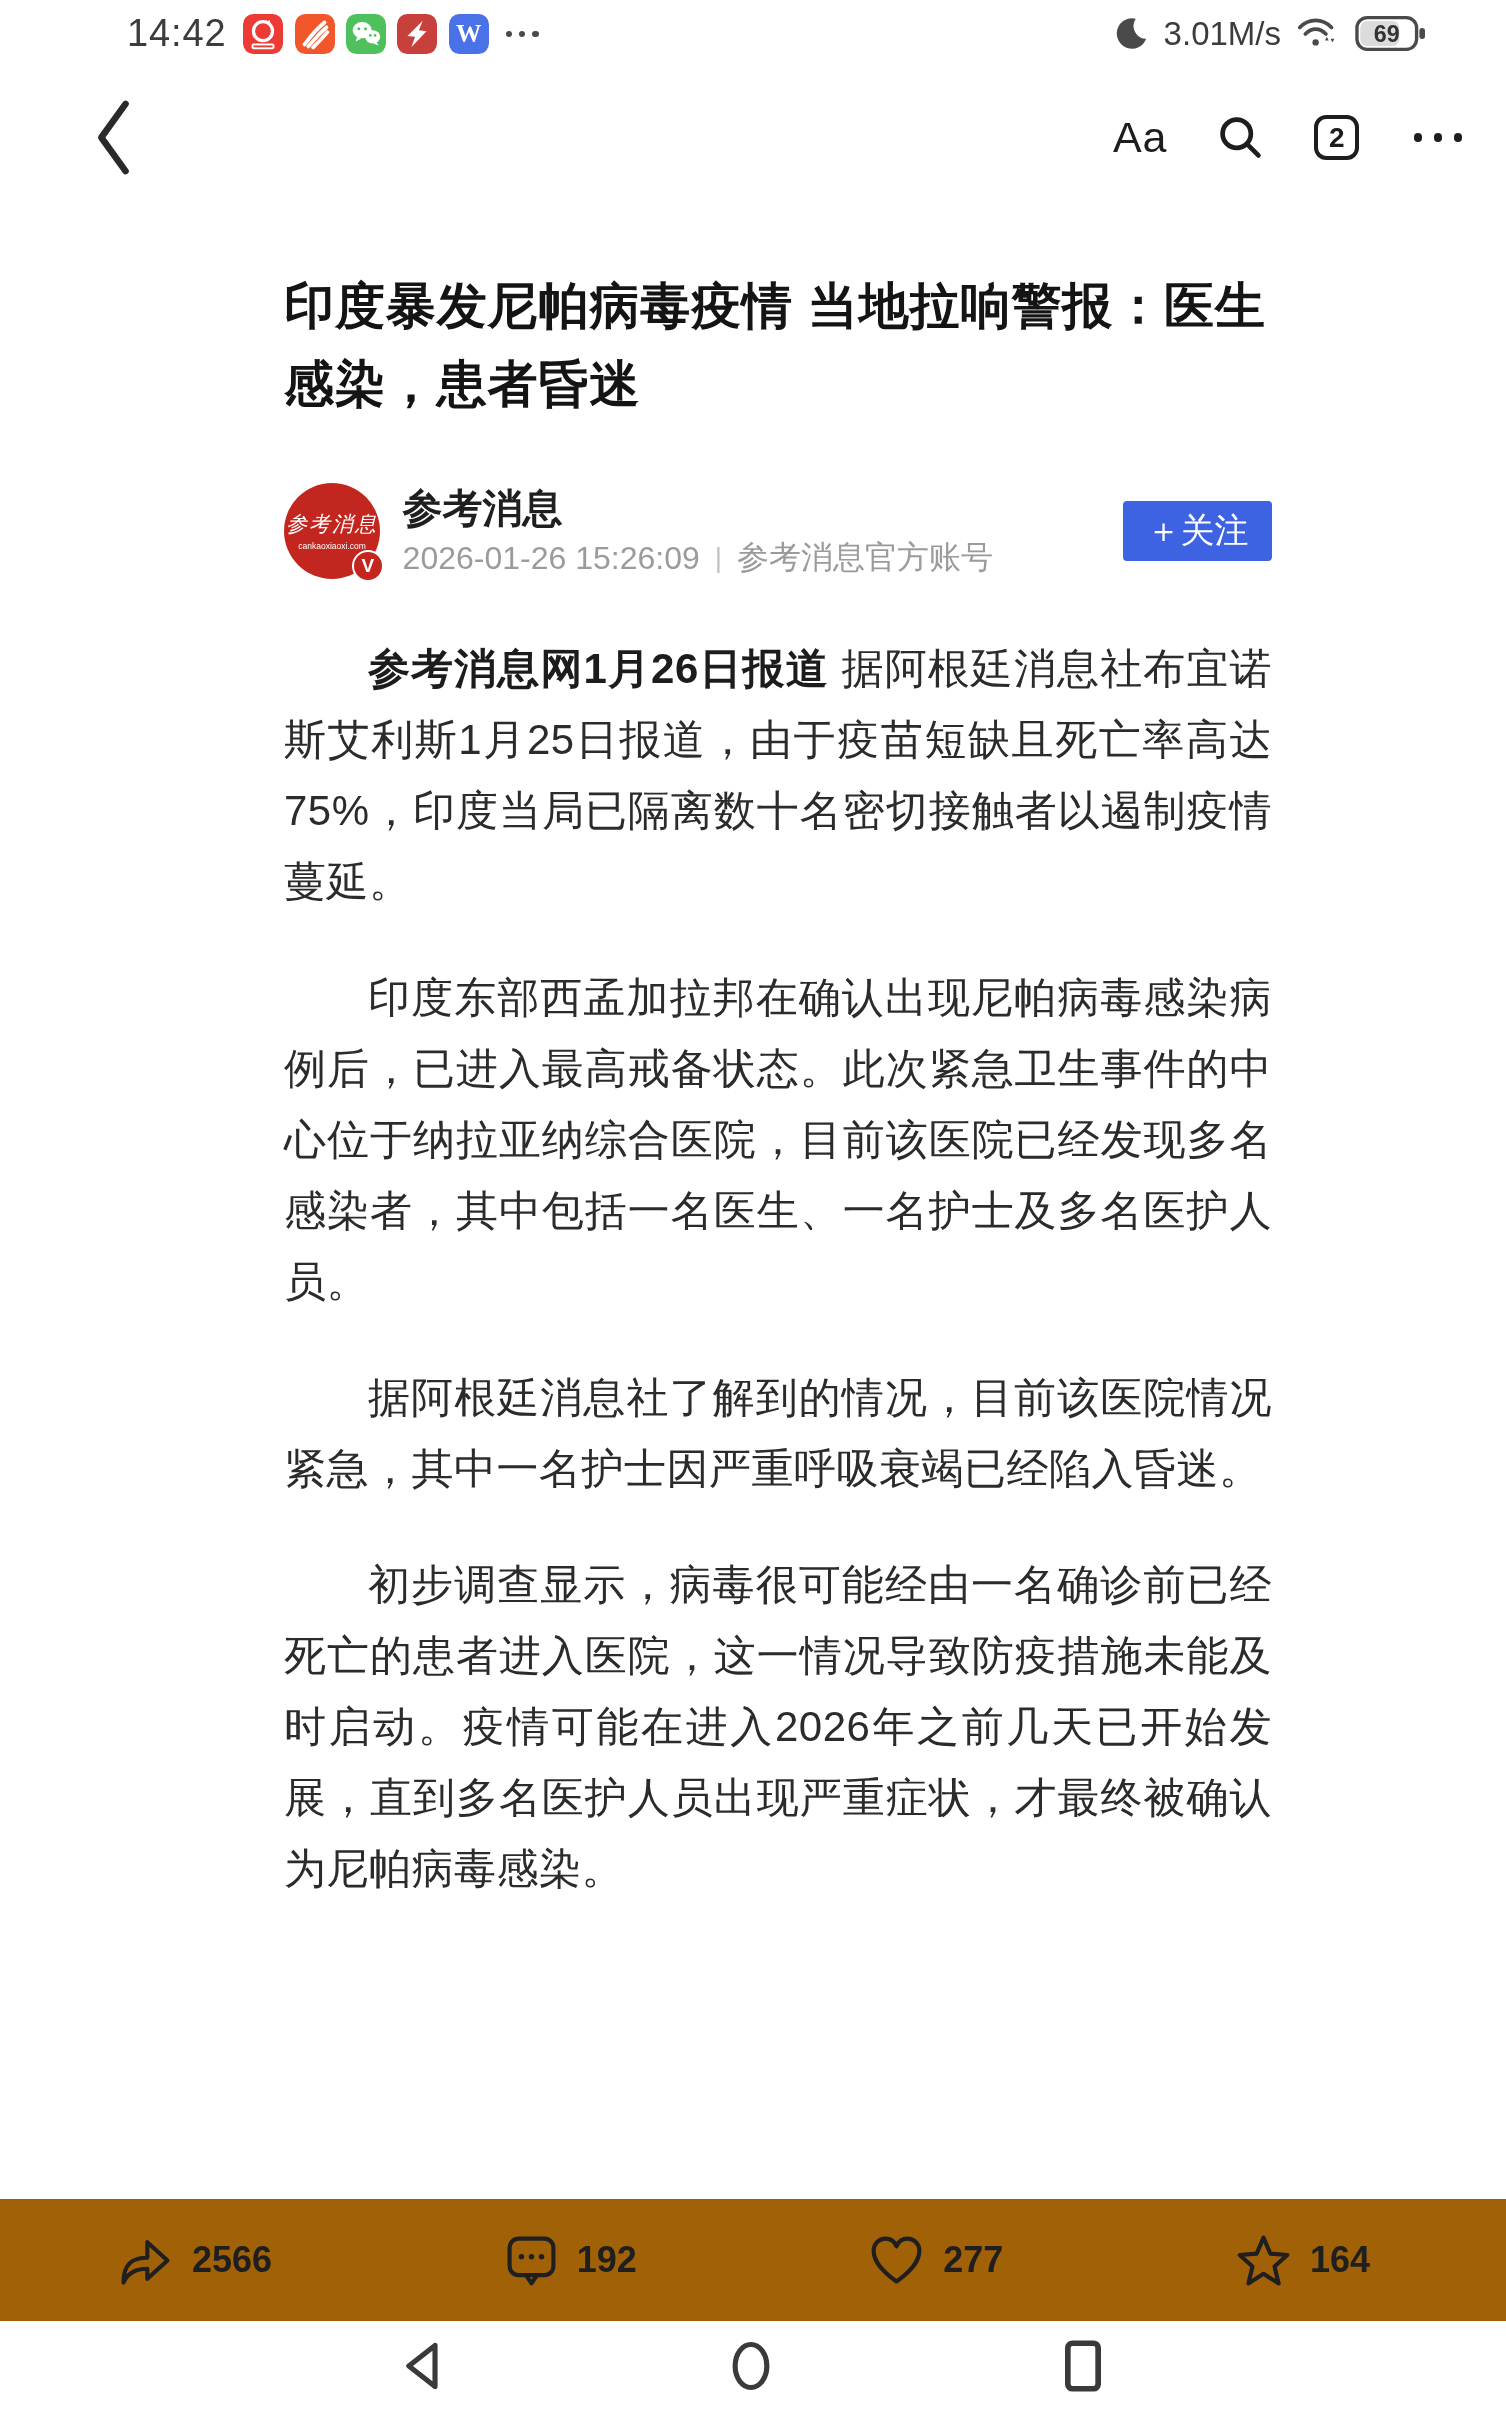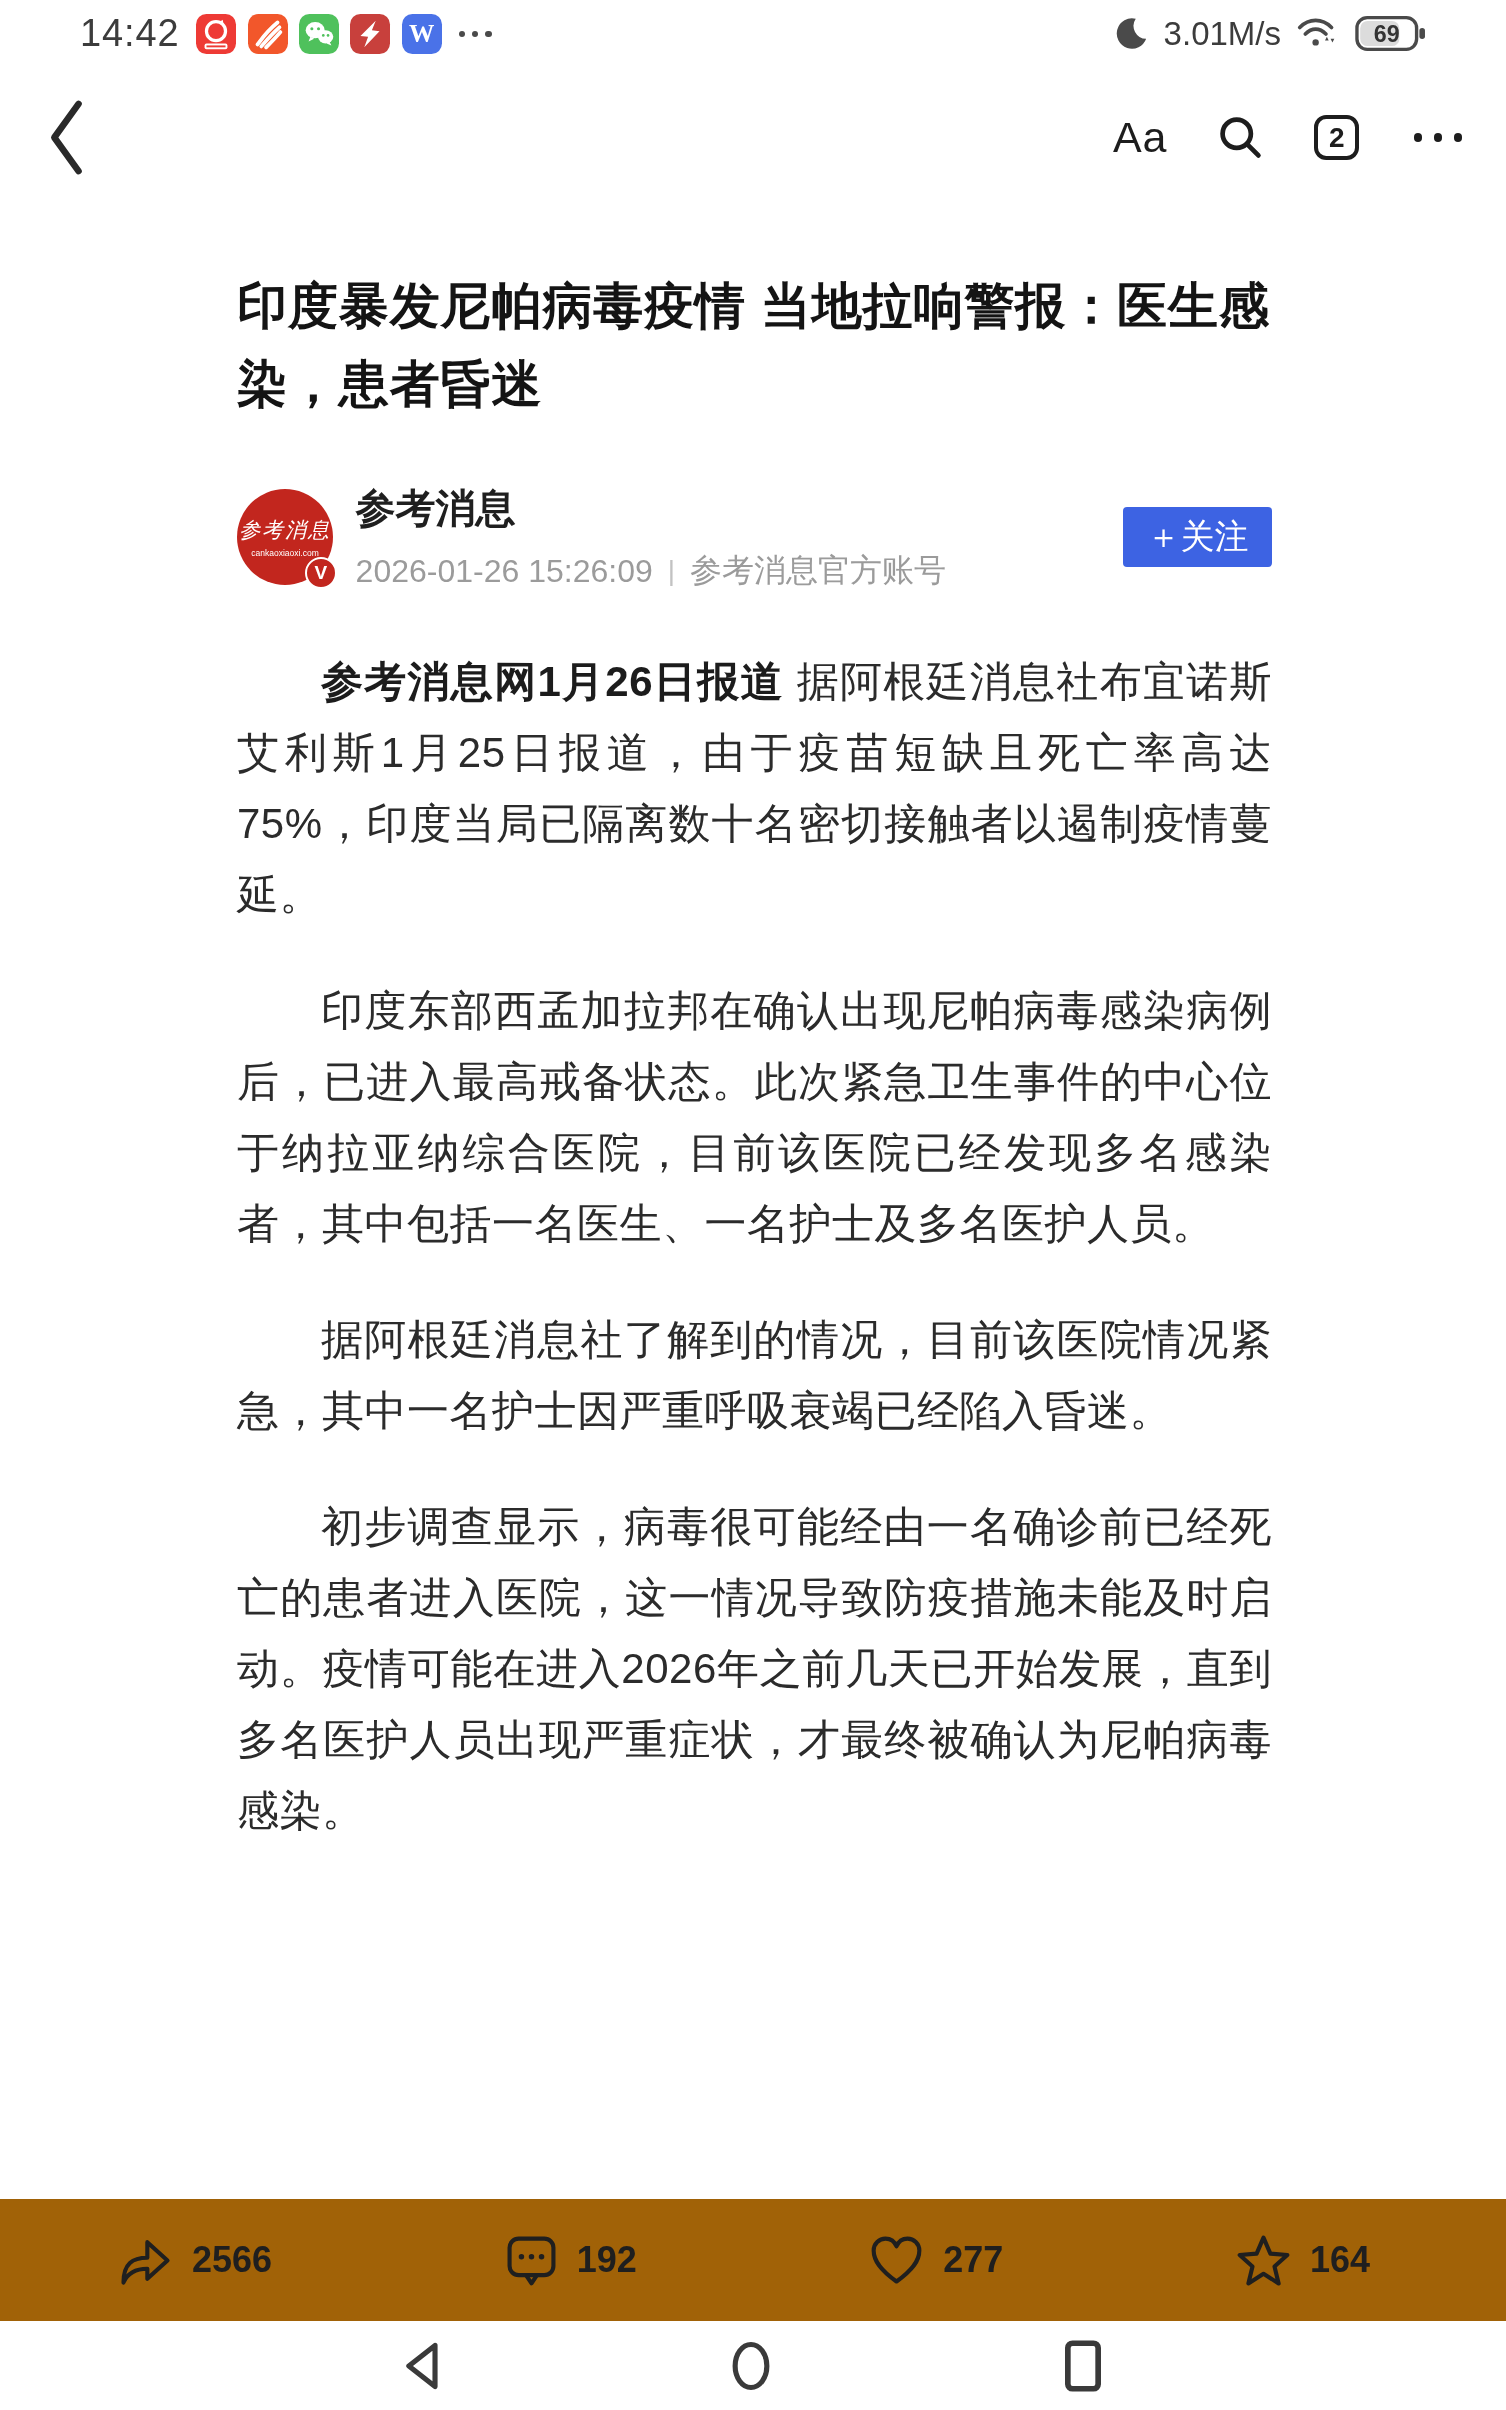--- a/index.html
+++ b/index.html
@@ -1,19 +1,19 @@
 <!DOCTYPE html>
 <html style="font-size:15px"><head>
 <meta charset="utf-8">
 <style>
   * { margin:0; padding:0; box-sizing:border-box; }
   html,body { background:#ffffff; }
   body { width:1507px; height:2411px; overflow:hidden; position:relative;
          font-family:"Liberation Sans","DejaVu Sans",sans-serif; color:#2b2b2b; }
-  .screen { position:absolute; inset:0; background:#fff; }
+  .screen { position:absolute; inset:0; background:#fff;padding-left:47px; }
 
   
   .status-bar { height:62px; display:flex; align-items:center; justify-content:space-between;
                 padding:5.6px 80px 0 80px; }
   .sb-left { display:flex; align-items:center; gap:11.3px; }
   .sb-time { font-size:38px; font-weight:500; color:#3c3c3c; letter-spacing:0.9px; margin-right:5.6px; }
   .app-ico { width:40px; height:40px; border-radius:10.4px; display:flex; align-items:center;
              justify-content:center; position:relative; overflow:hidden; }
   .dots3 { display:flex; gap:6.6px; margin-left:5.6px; }
   .dots3 i { width:6.6px; height:6.6px; border-radius:50%; background:#4a4a4a; display:block; }
@@ -35,21 +35,21 @@
   .author-row { display:flex; align-items:center; margin-top:58px; }
   .avatar { width:96px; height:96px; border-radius:50%; background:#c2261e; position:relative;
             display:flex; flex-direction:column; align-items:center; justify-content:center; flex:0 0 auto; }
   .avatar-cn { color:#fff; font-size:21px; font-style:italic; letter-spacing:1.9px; white-space:nowrap; }
   .avatar-url { color:#fff; font-size:8.5px; margin-top:3.8px; white-space:nowrap; }
   .v-badge { position:absolute; right:-3.8px; bottom:-3.8px; width:32px; height:32px; border-radius:50%;
              background:#c2261e; border:2.8px solid #fff; color:#fff; font-size:19px; font-weight:700;
              display:flex; align-items:center; justify-content:center; }
   .author-info { margin-left:22.6px; }
   .author-name { font-size:40px; font-weight:700; color:#1f1f1f; }
-  .author-meta { margin-top:13px; font-size:32px; color:#9b9b9b; display:flex; align-items:center; gap:15px; }
+  .author-meta { font-size:32px; color:#9b9b9b; display:flex; align-items:center; gap:15px; }
   .meta-sep { color:#c2c2c2; font-size:28px; }
   .follow-btn { margin-left:auto; width:149px; height:60px; border:none; border-radius:4px;
                 background:#3d63e3; color:#fff; font-size:34px; display:flex; align-items:center;
                 justify-content:center; font-family:inherit; }
 
   .body-text { margin-top:53px; }
   .para { font-size:42px; line-height:71px; color:#2b2b2b; text-align:justify;
           text-indent:2em; letter-spacing:0.5px; margin-bottom:45px; }
   .para b { font-weight:700; color:#1c1c1c; }
 

